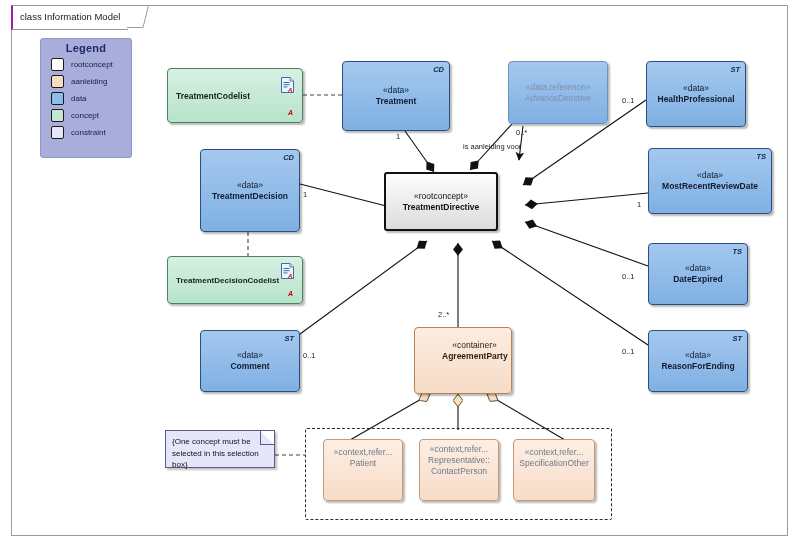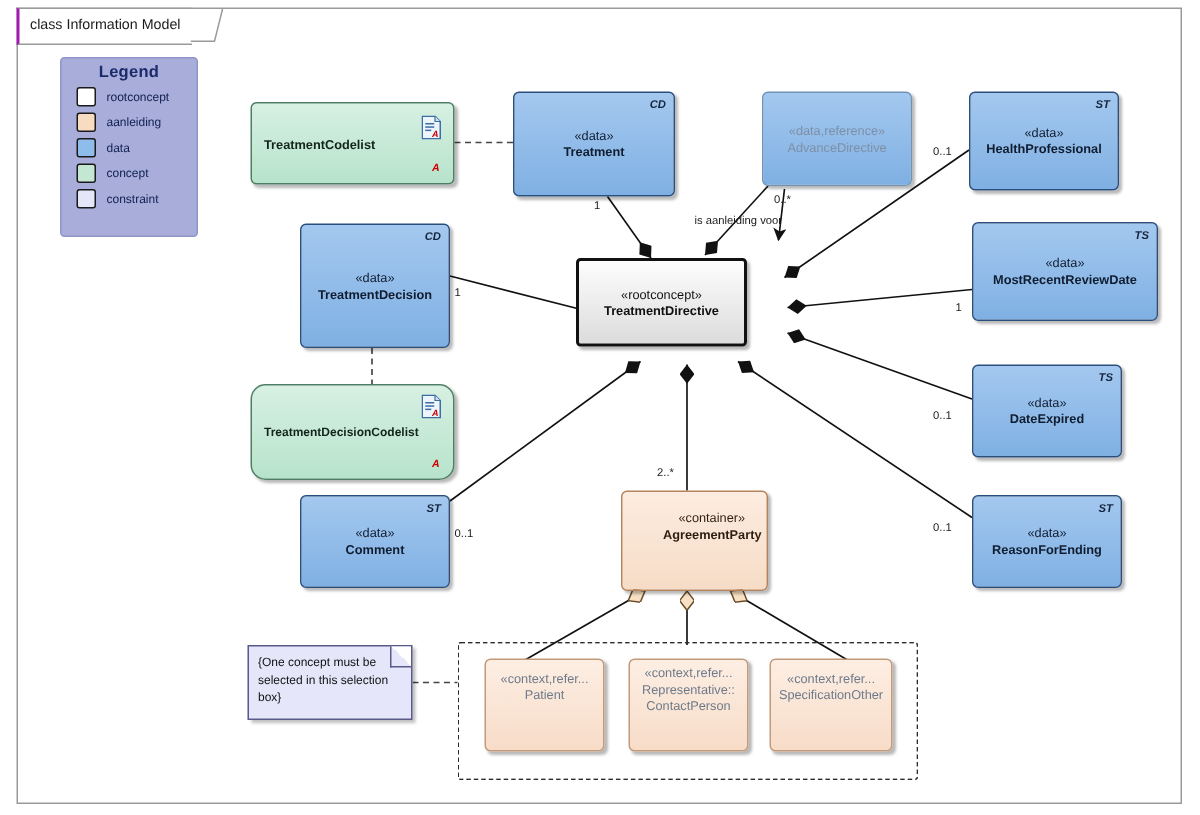--- a/index.html
+++ b/index.html
@@ -157,21 +157,21 @@
       <path d="M0.5,0.5 L9,0.5 L12.5,4 L12.5,15.5 L0.5,15.5 Z" fill="#eef4fc" stroke="#3a6ea5" stroke-width="1"></path>
       <path d="M9,0.5 L9,4 L12.5,4" fill="#cfe0f2" stroke="#3a6ea5" stroke-width="0.8"></path>
       <rect x="2.5" y="5" width="6" height="1" fill="#3a6ea5"></rect>
       <rect x="2.5" y="7.2" width="6" height="1" fill="#3a6ea5"></rect>
       <rect x="2.5" y="9.4" width="4" height="1" fill="#3a6ea5"></rect>
       <text x="7" y="14.6" font-size="6" font-weight="bold" fill="#c00" font-style="italic">A</text>
     </svg>
     <span class="cl-amark">A</span>
   </div>
 
-  <div class="node n-codelist" style="left:167px;top:256px;width:136px;height:64px;border-radius:10px;">
+  <div class="node n-codelist" style="left:167px;top:256px;width:136px;height:48px;">
     <span class="codelist-name" style="font-size:8px;">TreatmentDecisionCodelist</span>
     <svg class="cl-icon" viewBox="0 0 13 16" style="top:6px;">
       <path d="M0.5,0.5 L9,0.5 L12.5,4 L12.5,15.5 L0.5,15.5 Z" fill="#eef4fc" stroke="#3a6ea5" stroke-width="1"></path>
       <path d="M9,0.5 L9,4 L12.5,4" fill="#cfe0f2" stroke="#3a6ea5" stroke-width="0.8"></path>
       <rect x="2.5" y="5" width="6" height="1" fill="#3a6ea5"></rect>
       <rect x="2.5" y="7.2" width="6" height="1" fill="#3a6ea5"></rect>
       <rect x="2.5" y="9.4" width="4" height="1" fill="#3a6ea5"></rect>
       <text x="7" y="14.6" font-size="6" font-weight="bold" fill="#c00" font-style="italic">A</text>
     </svg>
     <span class="cl-amark">A</span>
@@ -271,21 +271,21 @@
     </div>
   </div>
 
   <div class="node n-ctx" style="left:513px;top:439px;width:82px;height:62px;">
     <div class="body" style="top:30%;">
       <div class="stereo">«context,refer...</div>
       <div class="nm" style="font-weight:normal;">SpecificationOther</div>
     </div>
   </div>
 
-  <div class="node n-note" style="left:165px;top:430px;width:110px;height:50px;">
+  <div class="node n-note" style="left:165px;top:430px;width:110px;height:38px;">
     <div class="note-fold"></div>
     <div class="ntxt">{One concept must be selected in this selection box}</div>
   </div>
 
   <span class="elabel" style="left:396px;top:132px;">1</span>
   <span class="elabel" style="left:516px;top:128px;">0..*</span>
   <span class="elabel italicish" style="left:463px;top:142px;">is aanleiding voor</span>
   <span class="elabel" style="left:622px;top:96px;">0..1</span>
   <span class="elabel" style="left:637px;top:200px;">1</span>
   <span class="elabel" style="left:622px;top:272px;">0..1</span>

